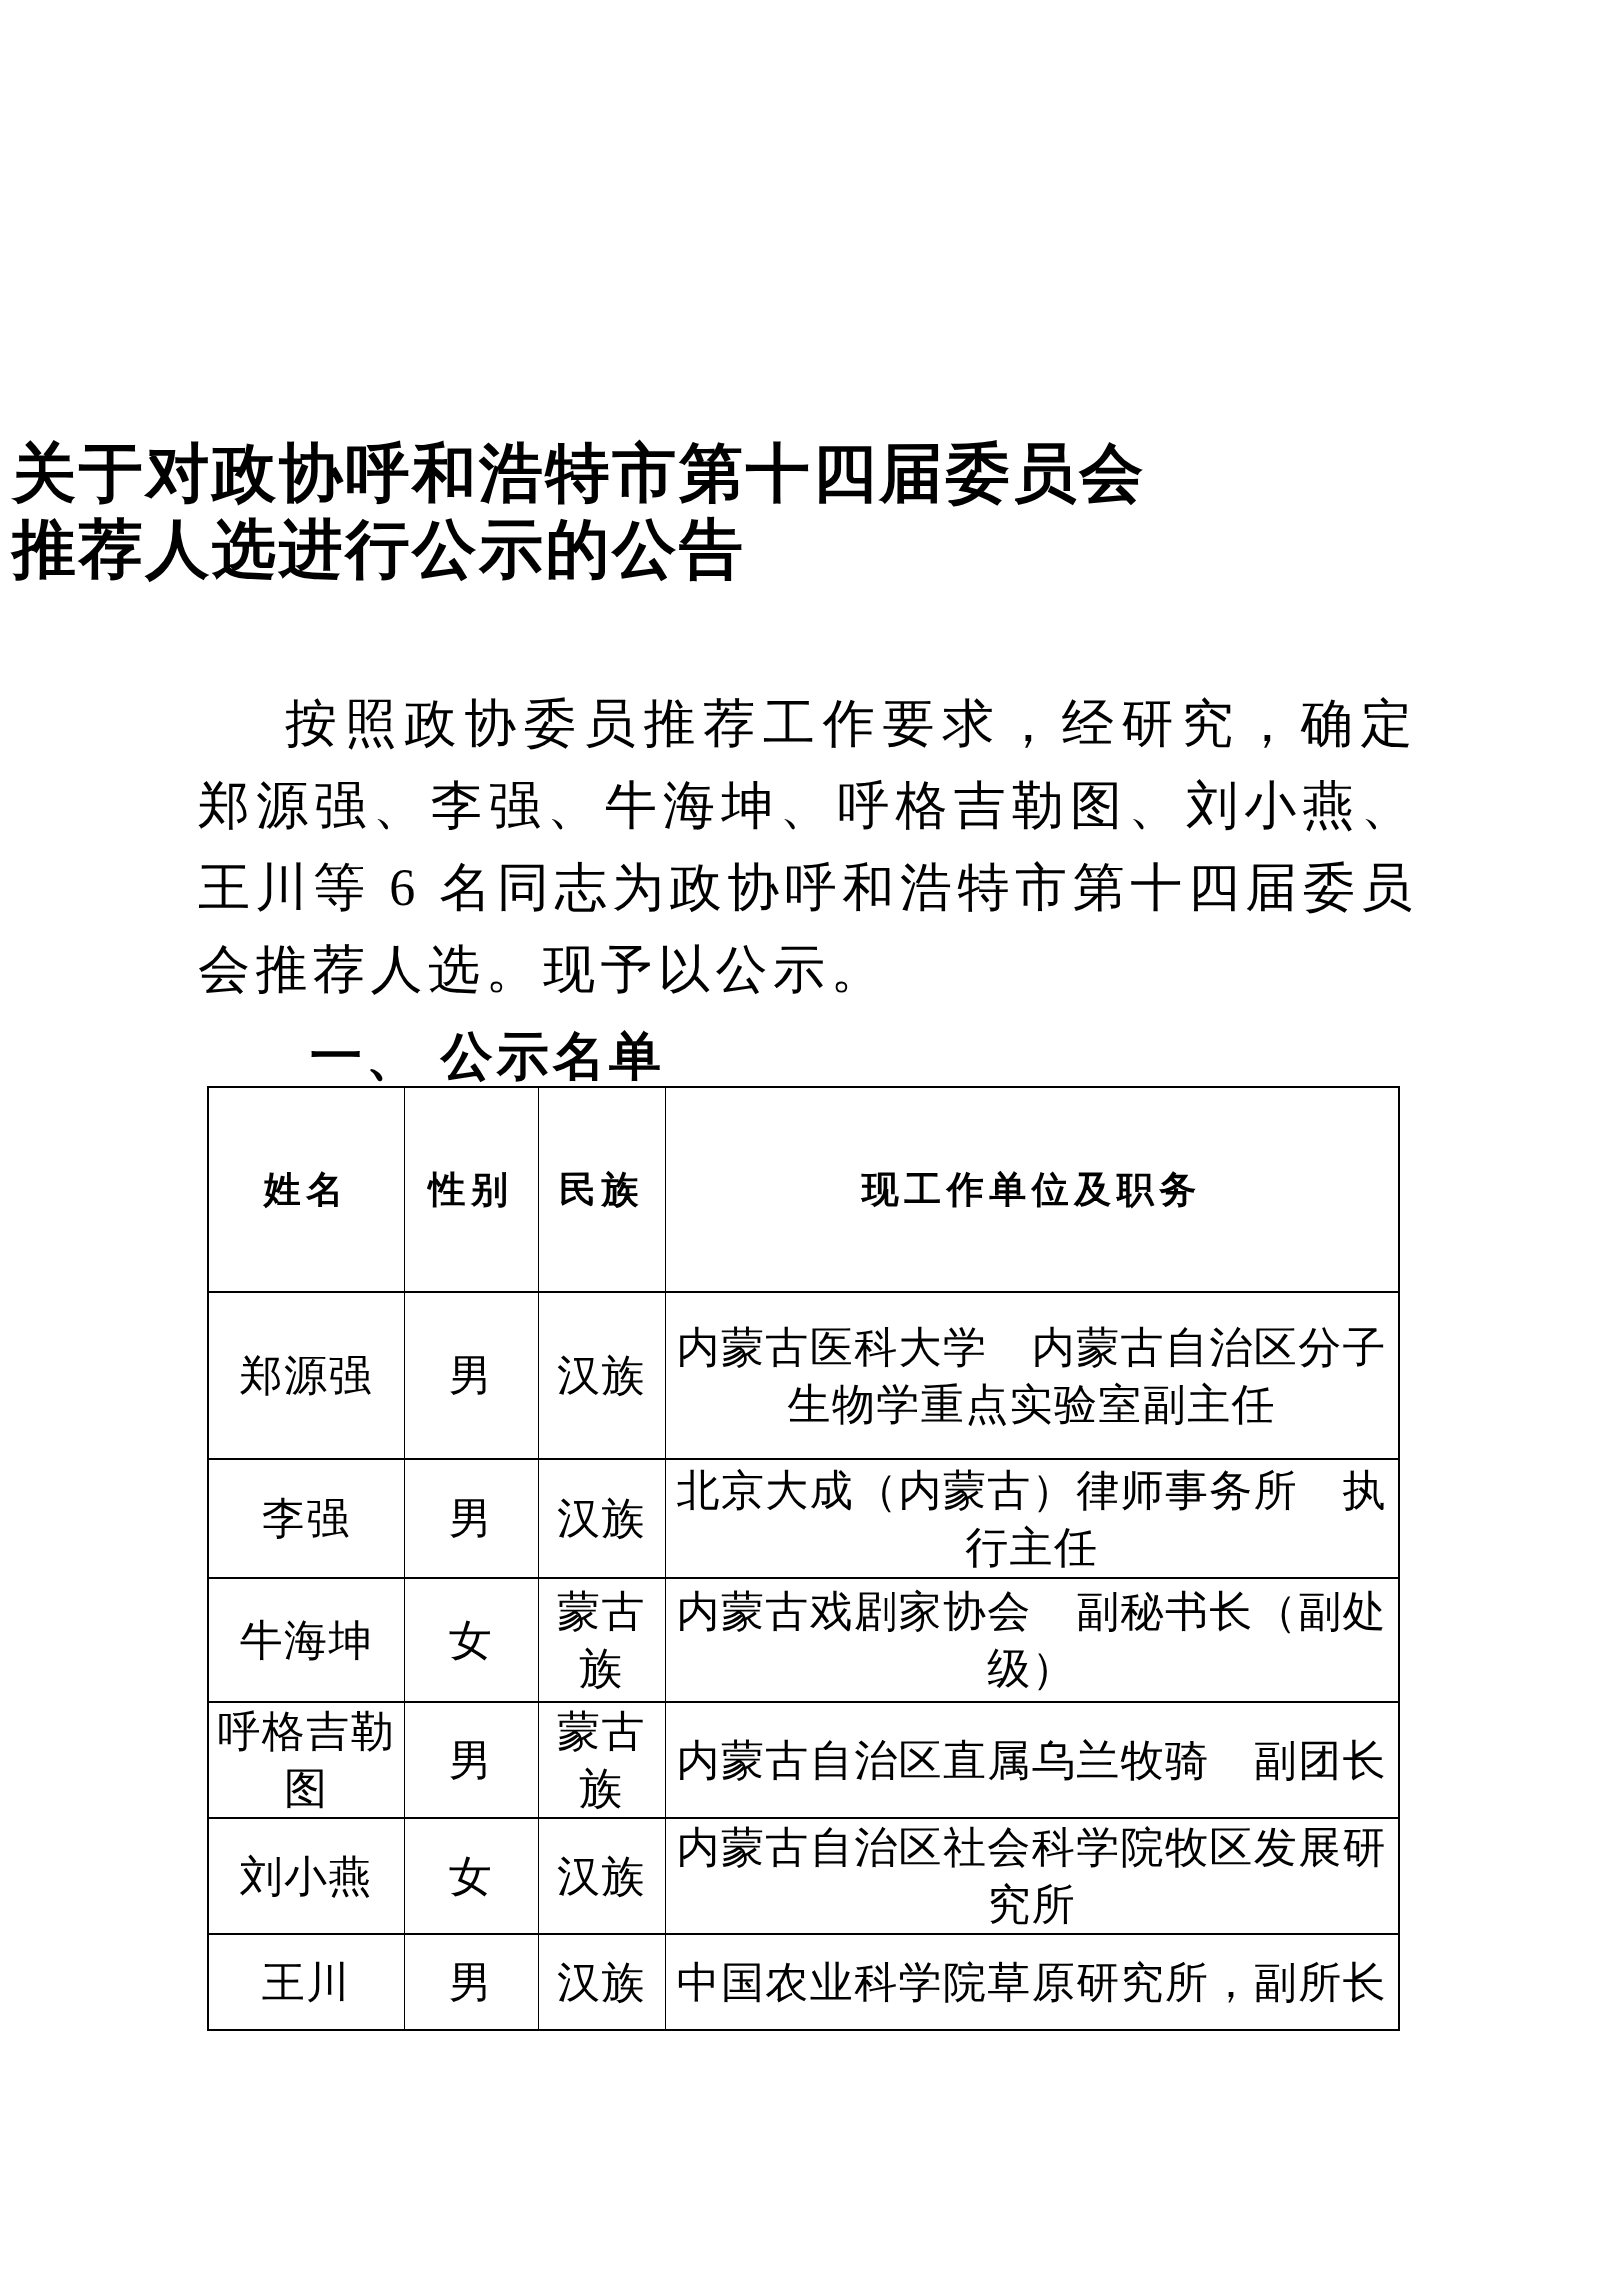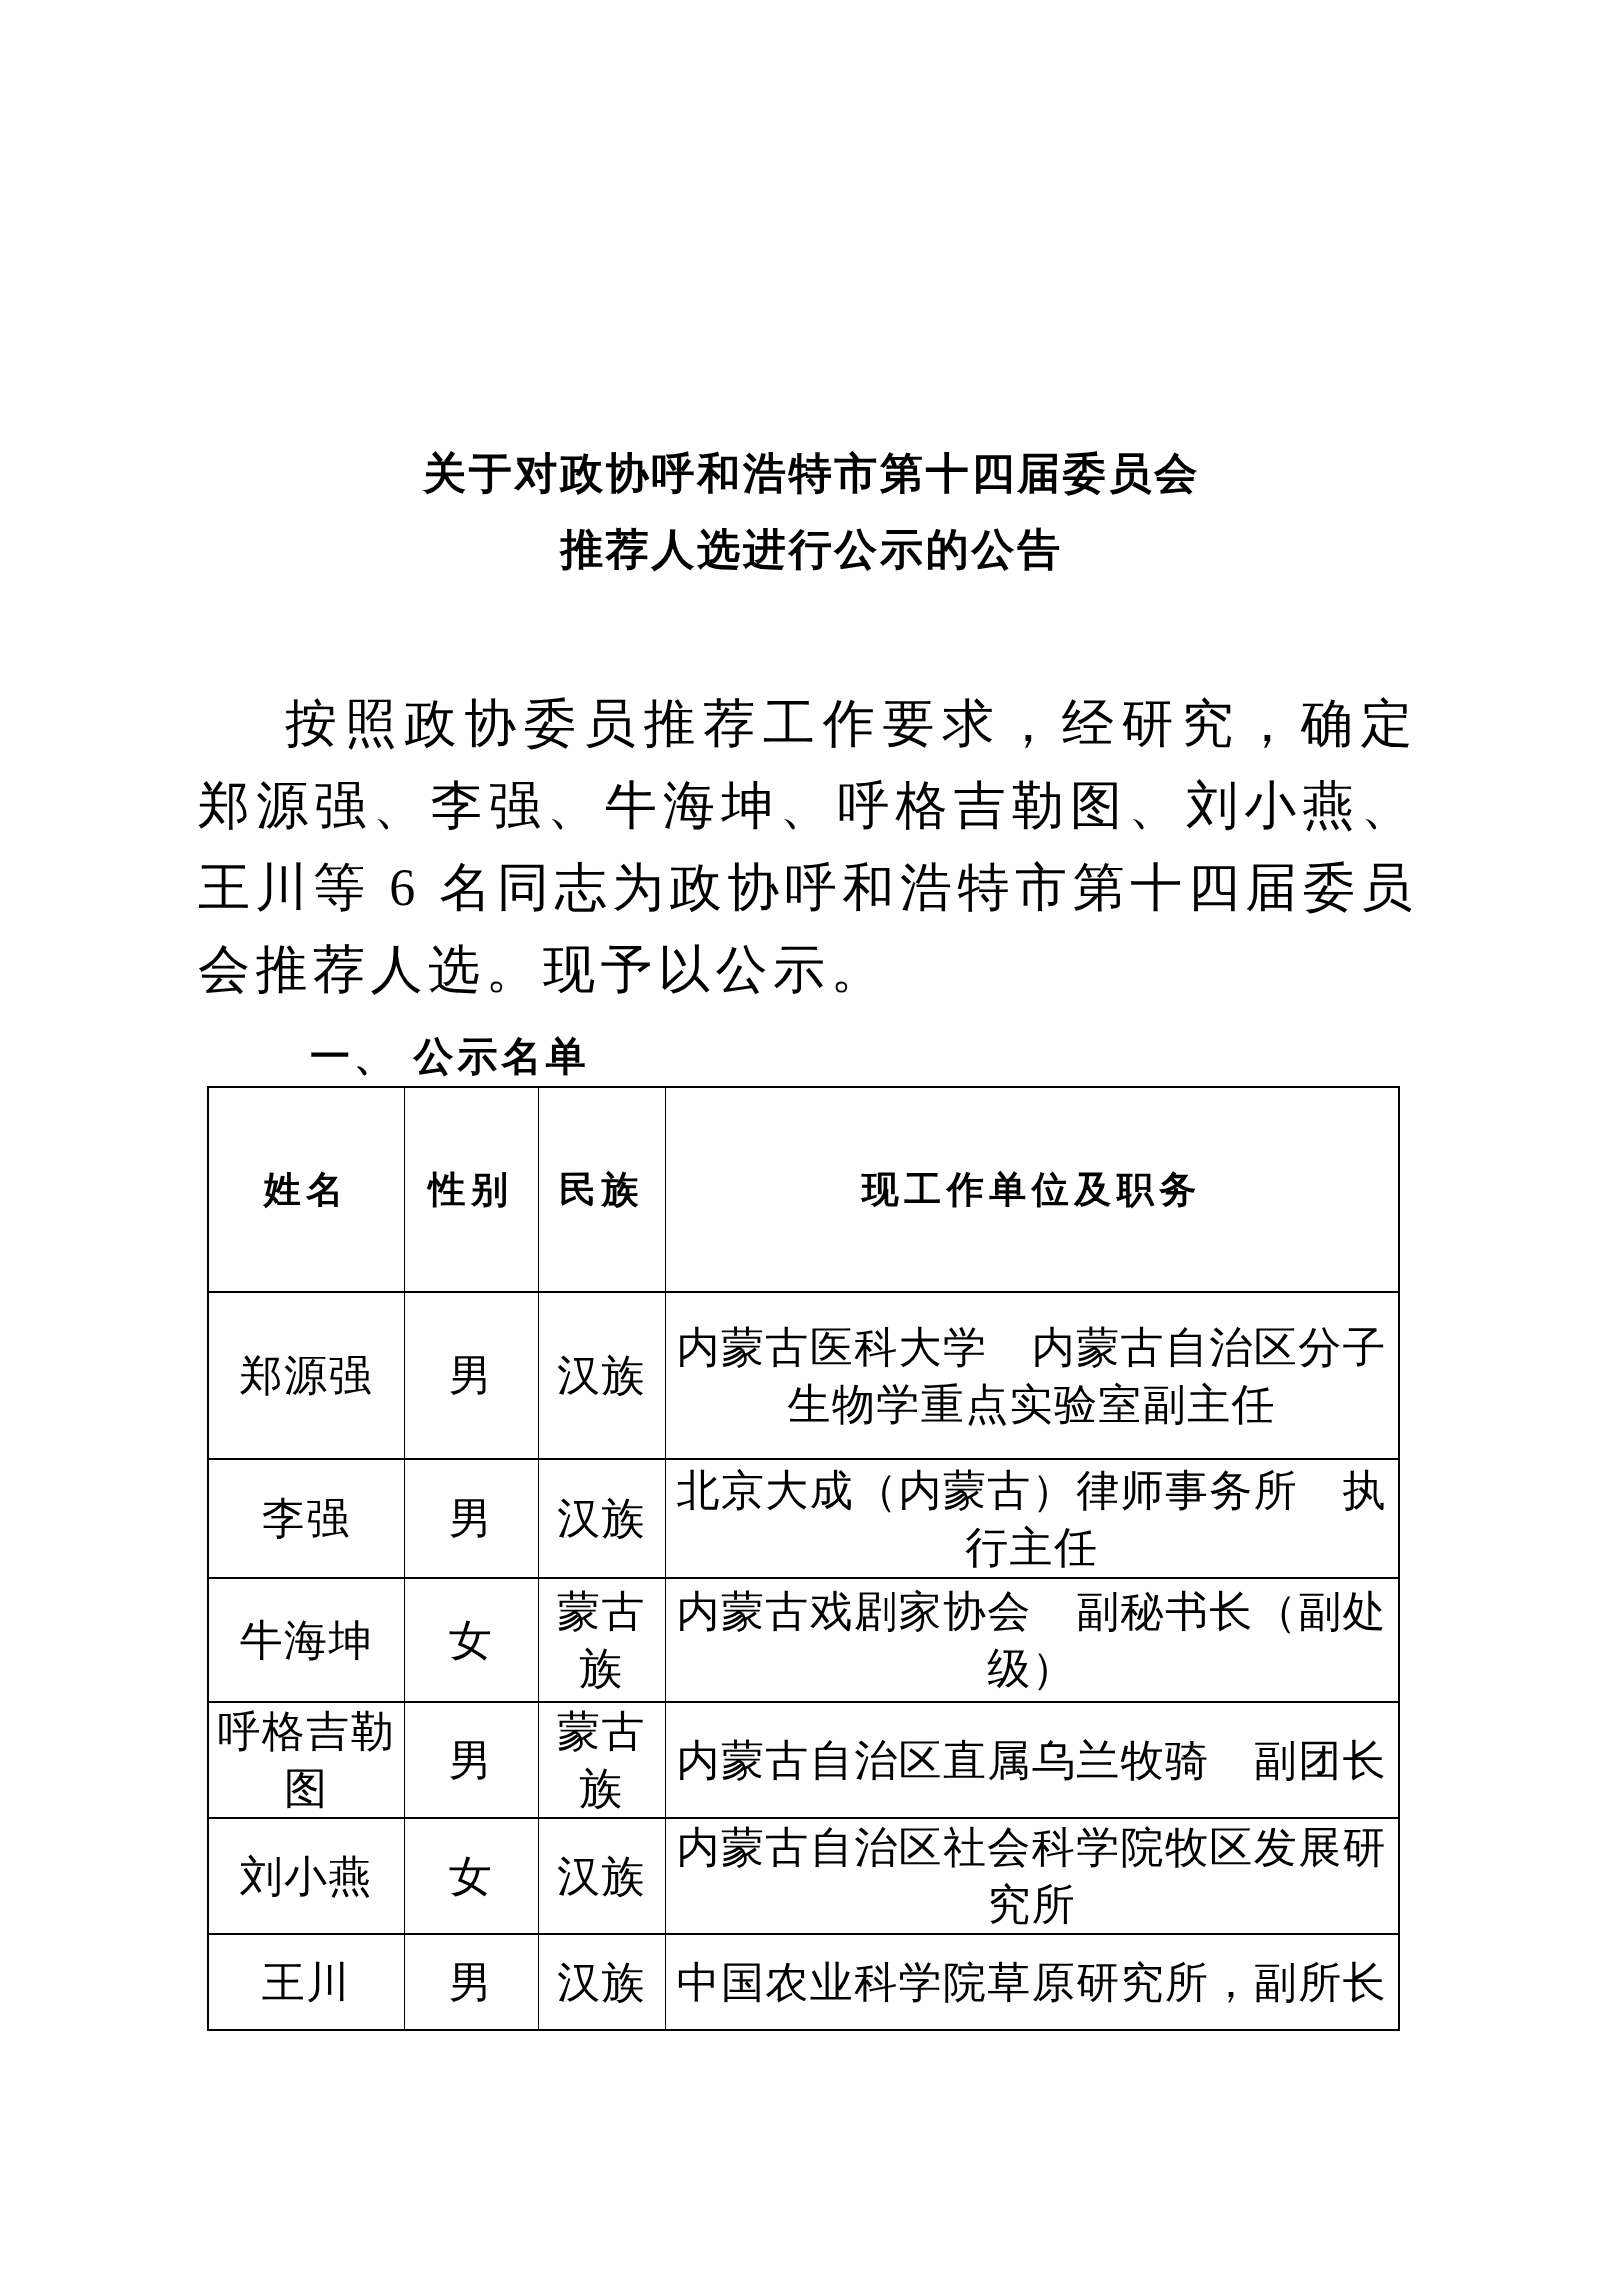--- a/index.html
+++ b/index.html
@@ -8,40 +8,40 @@
     width: 1623px;
     height: 2295px;
     margin: 0 auto;
     background: #ffffff;
     color: #000000;
     font-family: "Liberation Serif", "DejaVu Serif", serif;
     overflow: hidden;
   }
   .title {
     padding-top: 436px;
-    text-align: center;
     font-family: "Liberation Serif", "DejaVu Serif", serif;
     font-weight: bold;
-    font-size: 43px;
+    font-size: 64px;
     line-height: 76px;
     letter-spacing: 2.7px;
+    margin-left: 12px;
   }
   .para {
     margin: 95px 205px 0 198px;
     font-size: 52px;
     line-height: 82px;
     letter-spacing: 5.5px;
     text-align: justify;
     text-indent: 87px;
   }
   .heading {
     margin: 20.5px 0 0 310px;
     font-family: "Liberation Sans", sans-serif;
     font-weight: bold;
-    font-size: 40px;
+    font-size: 52px;
     line-height: 48px;
     letter-spacing: 4.1px;
   }
   table.roster {
     margin: 6.8px 0 0 207px;
     width: 1192px;
     border-collapse: collapse;
     table-layout: fixed;
     border: 2px solid #000;
     border-bottom-width: 2.7px;

